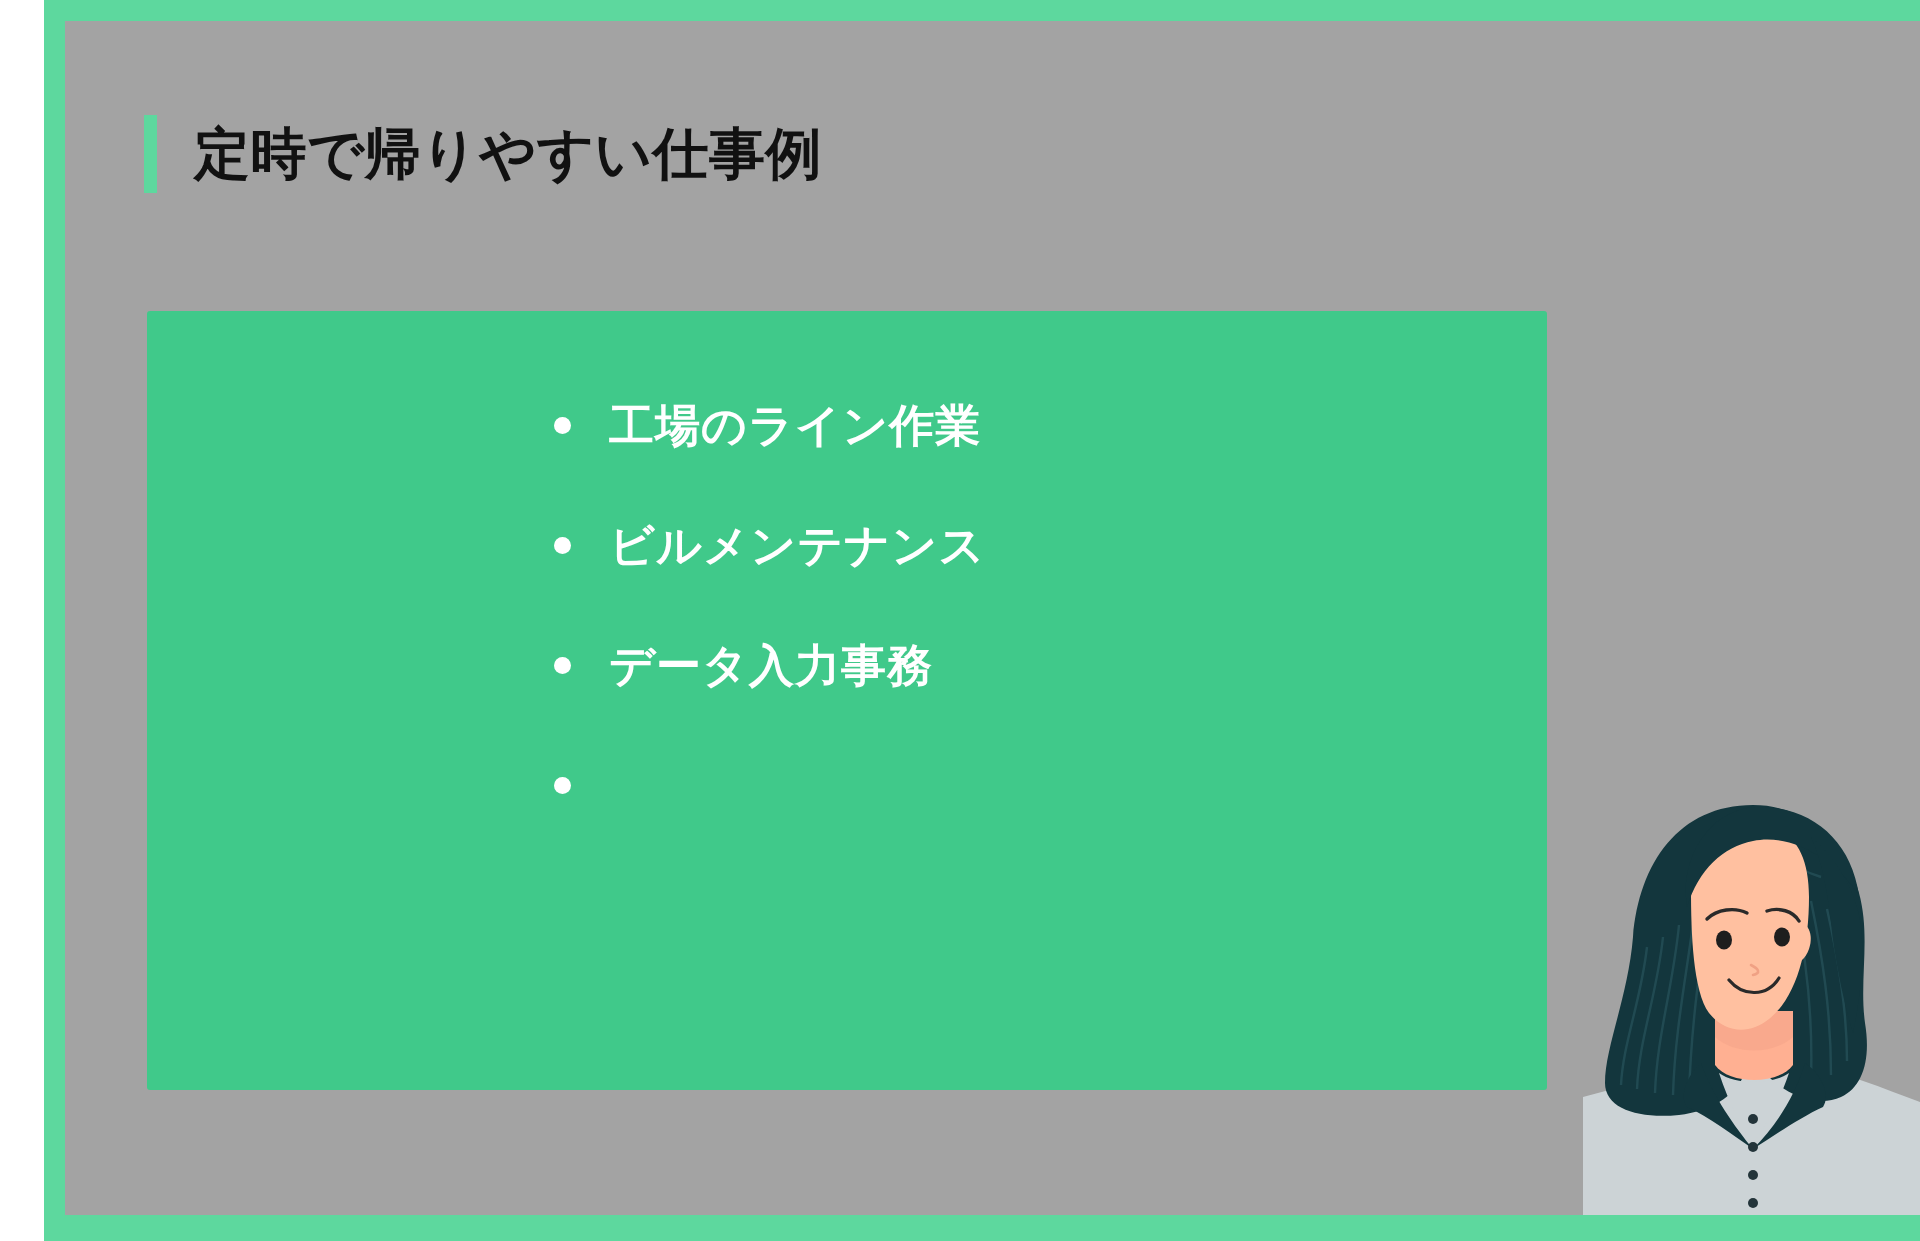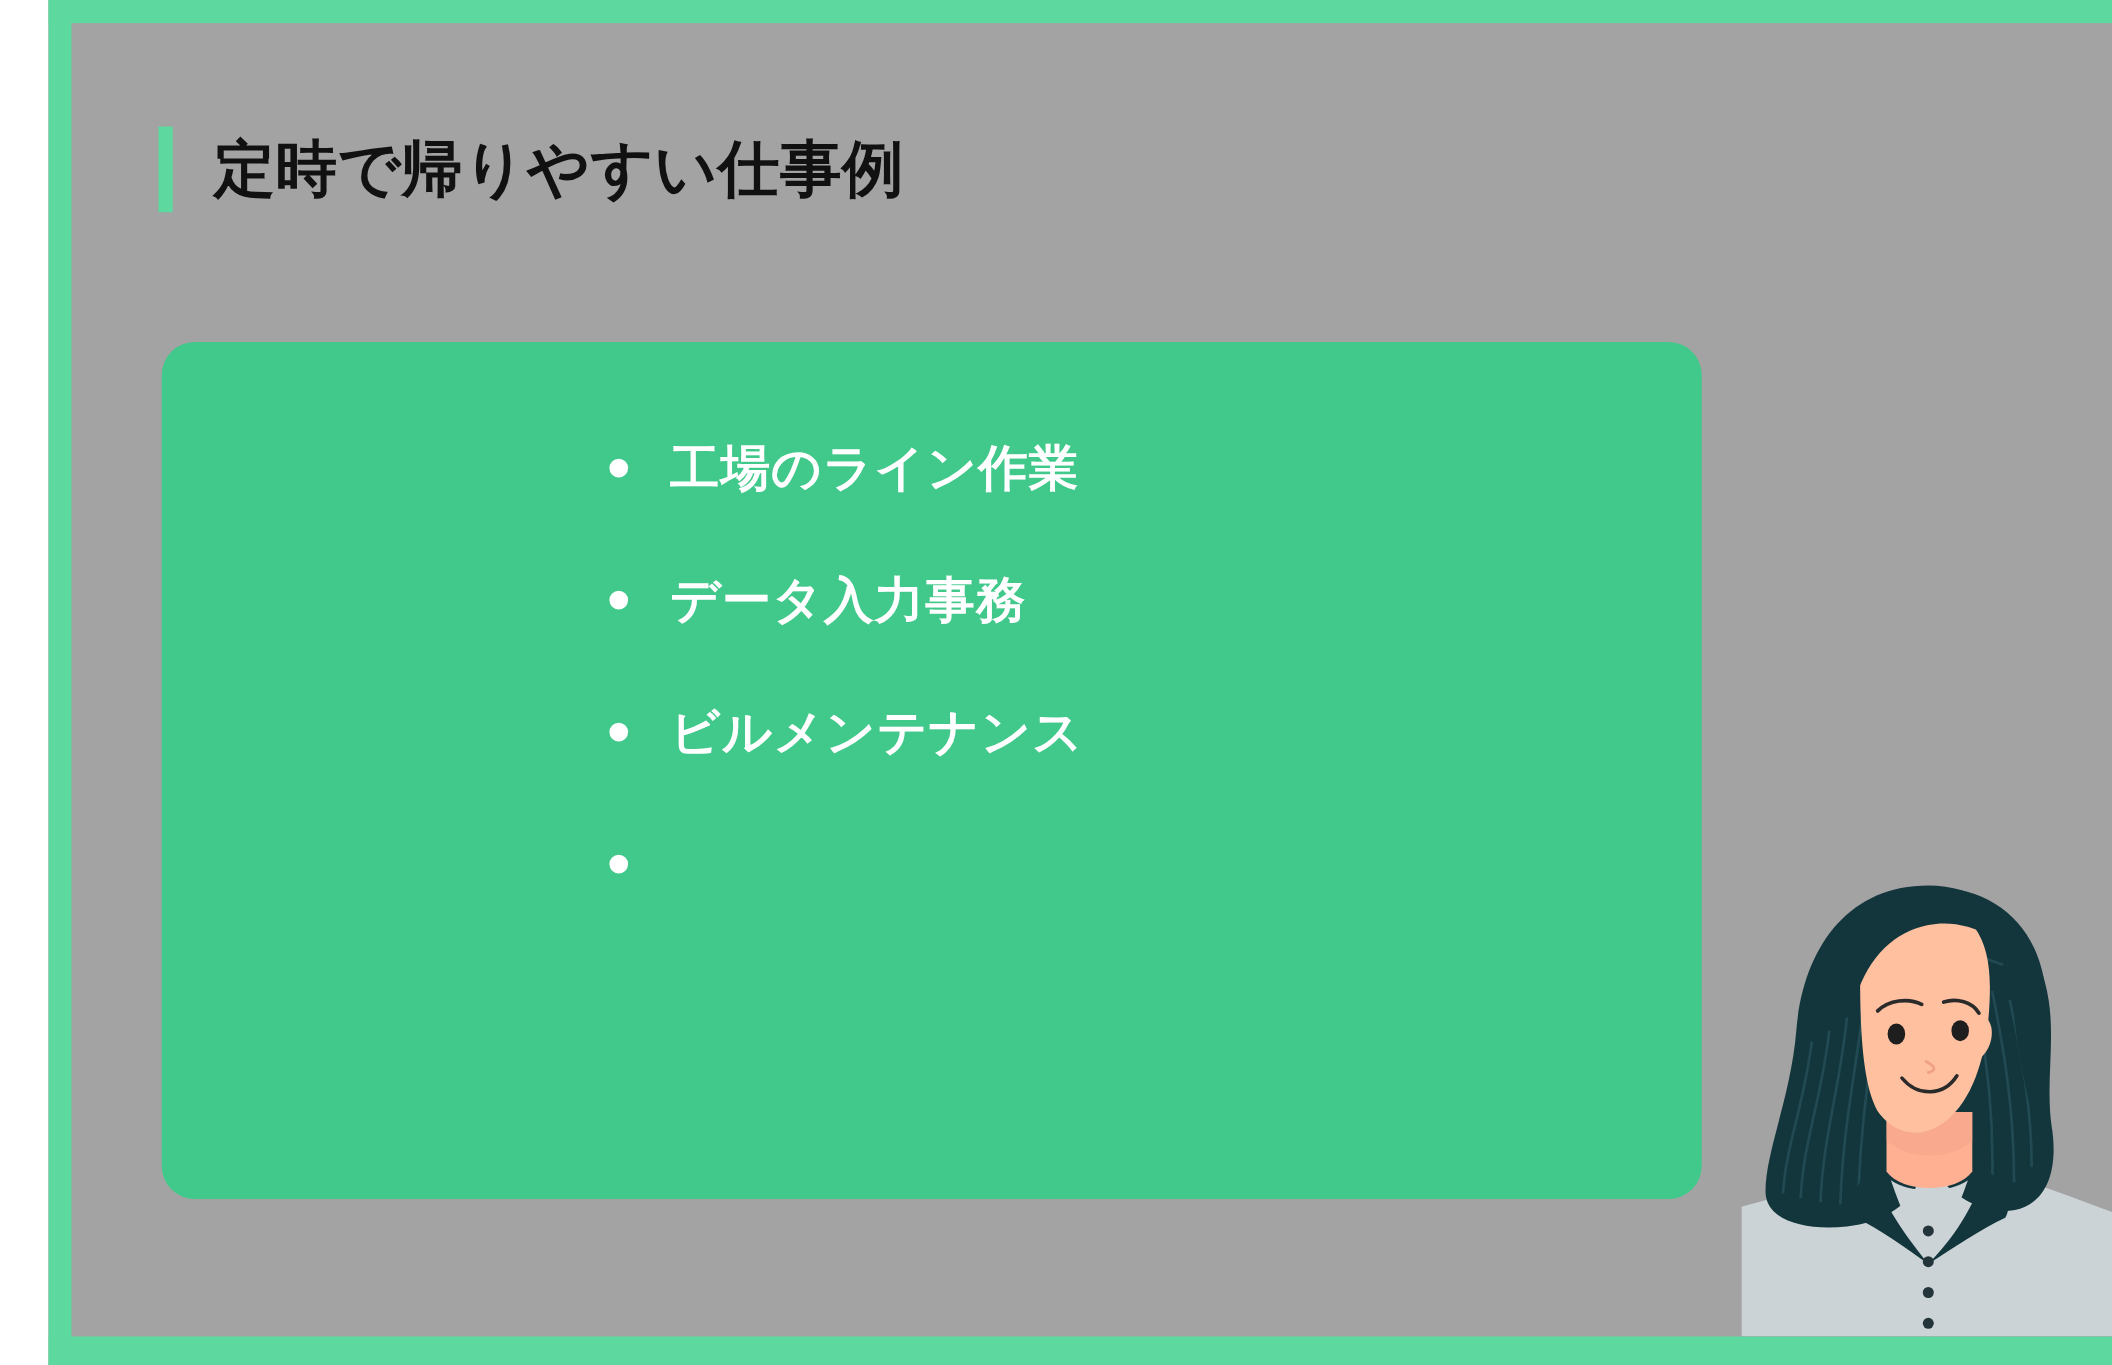--- a/index.html
+++ b/index.html
@@ -71,21 +71,21 @@
   }
 
   
   .card {
     position: absolute;
     left: 103px;
     top: 311px;
     width: 1400px;
     height: 779px;
     background: #40c98a;
-    border-radius: 30px;
+    border-radius: 3px;
     box-sizing: border-box;
   }
   .bullet-list {
     list-style: none;
     margin: 0;
     padding: 0;
     position: absolute;
     left: 407px;
     top: 54px;
   }
@@ -140,25 +140,25 @@
   </div>
 
   <div class="card">
     <ul class="bullet-list">
       <li class="bullet-item">
         <span class="bullet-dot"></span>
         <span class="bullet-label">工場のライン作業</span>
       </li>
       <li class="bullet-item">
         <span class="bullet-dot"></span>
+        <span class="bullet-label">ビルメンテナンス</span>
+      </li>
+      <li class="bullet-item">
+        <span class="bullet-dot"></span>
         <span class="bullet-label">データ入力事務</span>
-      </li>
-      <li class="bullet-item">
-        <span class="bullet-dot"></span>
-        <span class="bullet-label">ビルメンテナンス</span>
       </li>
       <li class="bullet-item">
         <span class="bullet-dot"></span>
       </li>
     </ul>
   </div>
 
   <div class="avatar-wrap">
     <svg width="340" height="418" viewBox="0 0 340 418" xmlns="http://www.w3.org/2000/svg">
 

